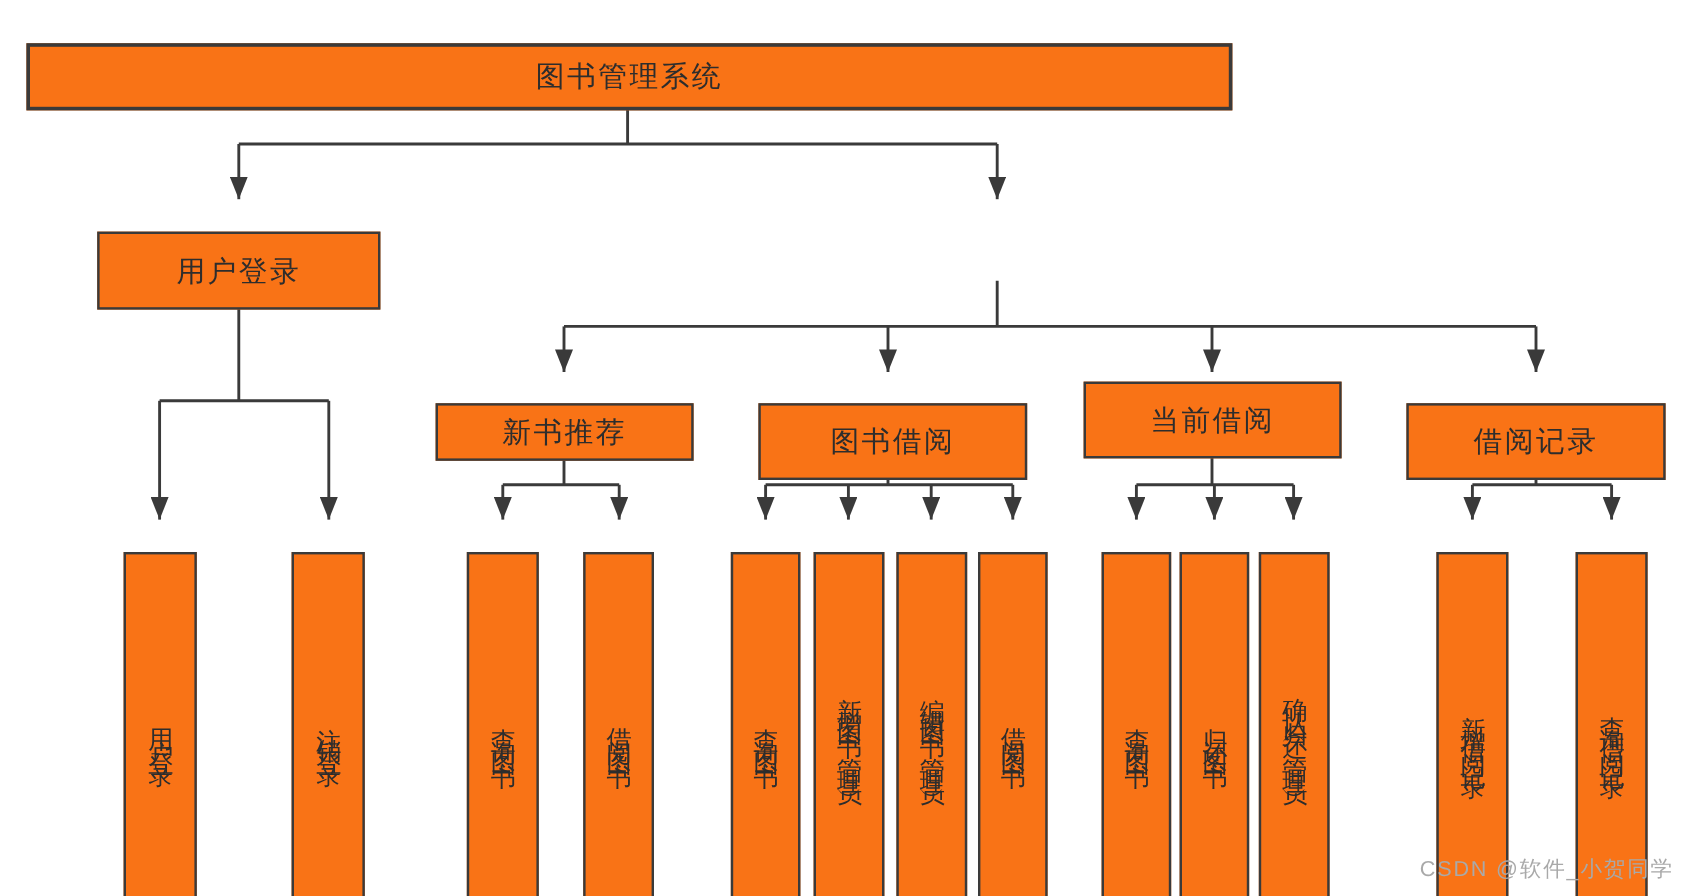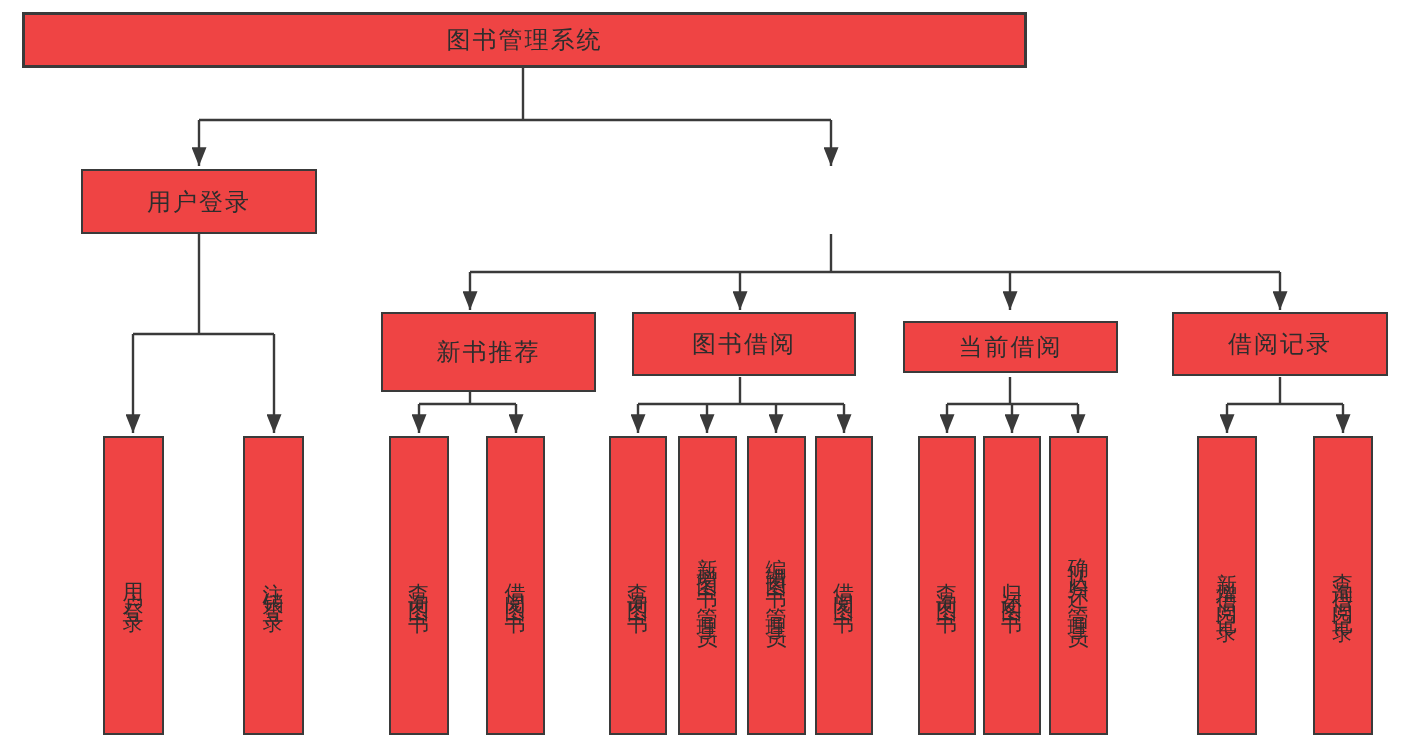--- a/index.html
+++ b/index.html
@@ -20,26 +20,27 @@
   .connectors{
     position:absolute;left:0;top:0;width:1405px;height:747px;
     pointer-events:none;
   }
   .connectors path{stroke:var(--line);stroke-width:2.4;fill:none;}
   .connectors marker path{fill:var(--line);stroke:none;}
   .node{
     position:absolute;
     box-sizing:border-box;
     border:2.5px solid var(--line);
-    background:#ef4444;
+    background:#f97316;
     display:flex;
     align-items:center;
     justify-content:center;
     text-align:center;
     z-index:2;
+    margin-top:24px;
   }
   .h-node{
     font-size:24px;
     letter-spacing:2px;
     white-space:nowrap;
   }
   .v-node{
     writing-mode:vertical-rl;
     text-orientation:mixed;
     font-size:21px;
@@ -96,37 +97,38 @@
     <path marker-end="url(#arrow)" d="M1012,404 V433"></path>
     <path marker-end="url(#arrow)" d="M1078,404 V433"></path>
     <path marker-end="url(#arrow)" d="M1227,404 V433"></path>
     <path marker-end="url(#arrow)" d="M1343,404 V433"></path>
   </svg>
 
   <div class="node h-node" style="left:22px;top:12px;width:1005px;height:56px;border-width:3px">图书管理系统</div>
 
   <div class="node h-node" style="left:81px;top:169px;width:236px;height:65px">用户登录</div>
 
-  <div class="node h-node" style="left:381px;top:312px;width:215px;height:80px">新书推荐</div>
+  <div class="node h-node" style="left:363px;top:312px;width:215px;height:48px">新书推荐</div>
   <div class="node h-node" style="left:632px;top:312px;width:224px;height:64px">图书借阅</div>
-  <div class="node h-node" style="left:903px;top:321px;width:215px;height:52px">当前借阅</div>
+  <div class="node h-node" style="left:903px;top:294px;width:215px;height:64px">当前借阅</div>
   <div class="node h-node" style="left:1172px;top:312px;width:216px;height:64px">借阅记录</div>
 
   <div class="node v-node" style="left:103px;top:436px;width:61px;height:299px">用户登录</div>
   <div class="node v-node" style="left:243px;top:436px;width:61px;height:299px">注销登录</div>
 
   <div class="node v-node" style="left:389px;top:436px;width:60px;height:299px">查询图书</div>
   <div class="node v-node" style="left:486px;top:436px;width:59px;height:299px">借阅图书</div>
 
   <div class="node v-node" style="left:609px;top:436px;width:58px;height:299px">查询图书</div>
   <div class="node v-node" style="left:678px;top:436px;width:59px;height:299px">新增图书（管理员）</div>
   <div class="node v-node" style="left:747px;top:436px;width:59px;height:299px">编辑图书（管理员）</div>
   <div class="node v-node" style="left:815px;top:436px;width:58px;height:299px">借阅图书</div>
 
   <div class="node v-node" style="left:918px;top:436px;width:58px;height:299px">查询图书</div>
   <div class="node v-node" style="left:983px;top:436px;width:58px;height:299px">归还图书</div>
   <div class="node v-node" style="left:1049px;top:436px;width:59px;height:299px">确认归还（管理员）</div>
 
   <div class="node v-node" style="left:1197px;top:436px;width:60px;height:299px">新增借阅记录</div>
   <div class="node v-node" style="left:1313px;top:436px;width:60px;height:299px">查询借阅记录</div>
 
+  <div class="watermark">CSDN @软件_小贺同学</div>
 
 </div>
 
 </body></html>

